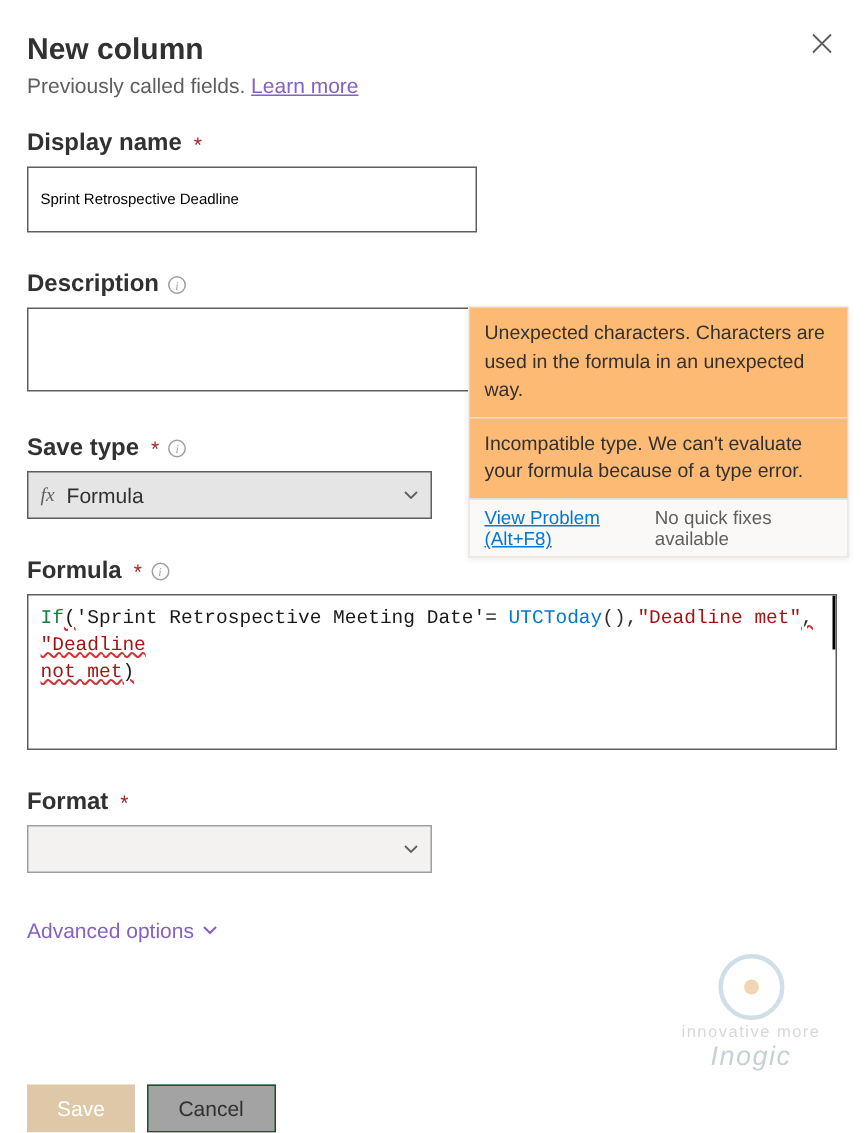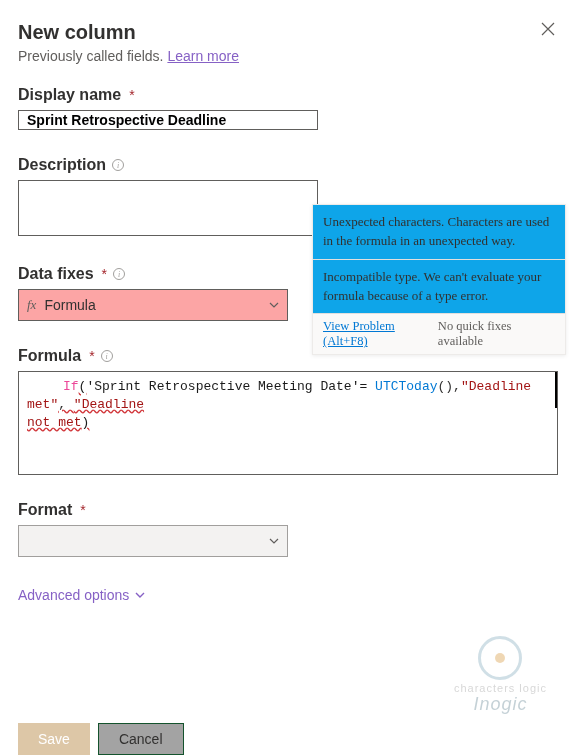--- a/index.html
+++ b/index.html
@@ -18,58 +18,58 @@
     .close-btn { background: none; border: none; font-size: 16px; color: #605e5c; cursor: pointer; padding: 4px; }
     .subtitle { color: #605e5c; margin-top: 4px; font-size: 14px; }
     .link { color: #8661c5; text-decoration: underline; cursor: pointer; }
     .form-group { margin-top: 22px; }
     .form-group.tight { margin-top: 26px; }
     .label-row { display: flex; align-items: center; gap: 6px; margin-bottom: 6px; }
     .label { font-size: 16px; color: #323130; font-weight: 600; }
     .required { color: #a4262c; margin-left: 2px; }
     .info-icon { width: 12px; height: 12px; border: 1px solid #a19f9d; border-radius: 50%; display: inline-flex; align-items: center; justify-content: center; font-size: 8px; color: #a19f9d; font-style: italic; font-family: Georgia, serif; }
     .text-input {
-      width: 300px; height: 20px; border: 1px solid #605e5c; padding: 0 8px;
-      font-size: 14px; font-family: inherit; font-weight: bold;
+      width: 300px; height: 44px; border: 1px solid #605e5c; padding: 0 8px;
+      font-size: 10px; font-family: inherit;
     }
     .desc-input {
       width: 300px; height: 56px; border: 1px solid #605e5c; padding: 6px 8px;
       font-size: 14px; font-family: inherit; resize: none;
     }
     .select-wrap {
       width: 270px; height: 32px; border: 1px solid #605e5c;
-      display: flex; align-items: center; padding: 0 8px; background: #fca5a5;
+      display: flex; align-items: center; padding: 0 8px; background: #e5e5e5;
       cursor: pointer; position: relative;
     }
     .select-wrap .fx { font-style: italic; font-family: Georgia, serif; color: #605e5c; margin-right: 8px; font-size: 13px; }
     .select-wrap .val { flex: 1; }
     .chevron { width: 10px; height: 6px; }
     .formula-box {
       width: 540px; height: 104px; border: 1px solid #605e5c; padding: 6px 8px;
       font-family: Consolas, "Courier New", monospace; font-size: 13px;
       line-height: 18px; overflow: hidden; position: relative;
     }
     .formula-box .cursor-bar { position: absolute; right: 0; top: 0; width: 2px; height: 36px; background: #000; }
-    .f-fn { color: #ec4899; margin-left: 36px; }
+    .f-fn { color: #15803d; }
     .f-paren-err { color: #1a1a1a; text-decoration: underline wavy #d13438; }
     .f-field { color: #1a1a1a; }
     .f-op { color: #1a1a1a; }
     .f-call { color: #0078d4; }
     .f-str { color: #a31515; }
     .f-err { text-decoration: underline wavy #d13438; }
     .format-select {
       width: 270px; height: 32px; border: 1px solid #a19f9d; background: #f3f2f1;
       display: flex; align-items: center; justify-content: flex-end; padding: 0 8px;
     }
     .adv-row { color: #8661c5; margin-top: 30px; font-size: 14px; display: inline-flex; align-items: center; gap: 6px; cursor: pointer; }
     .adv-chevron { width: 10px; height: 6px; }
     .tooltip {
       position: absolute; top: 204px; left: 312px; width: 254px;
-      background: #0ea5e9; border: 1px solid #edebe9; font-size: 13px;
-      font-family: Liberation Serif, serif; color: #323130;
+      background: #fdba74; border: 1px solid #edebe9; font-size: 13px;
+      font-family: Liberation Sans, sans-serif; color: #323130;
       box-shadow: 0 1px 4px rgba(0,0,0,0.08);
     }
     .tooltip .msg { padding: 8px 10px; line-height: 1.45; border-bottom: 1px solid #e1dfdd; }
     .tooltip .msg + .msg { }
     .tooltip .actions { padding: 5px 10px; display: flex; align-items: center; justify-content: space-between; background: #faf9f8; font-size: 12.5px; }
     .tooltip .actions a { color: #0078d4; text-decoration: underline; cursor: pointer; }
     .tooltip .noquick { color: #605e5c; }
     .button-row { position: absolute; bottom: 0; left: 18px; display: flex; gap: 8px; }
     .button-row button { height: 32px; padding: 0 20px; font-size: 14px; font-family: inherit; cursor: pointer; }
     .btn-primary { background: #a16207; border: none; color: #fff; opacity: 0.35; cursor: not-allowed; }
@@ -108,21 +108,21 @@
 <div class="form-group tight">
   <div class="label-row">
     <span class="label">Description</span>
     <span class="info-icon">i</span>
   </div>
   <textarea class="desc-input" style=""></textarea>
 </div>
 
 <div class="form-group tight">
   <div class="label-row">
-    <span class="label">Data fixes</span>
+    <span class="label">Save type</span>
     <span class="required">*</span>
     <span class="info-icon">i</span>
   </div>
   <div class="select-wrap">
     <span class="fx">fx</span>
     <span class="val">Formula</span>
     <svg class="chevron" viewBox="0 0 10 6">
         <path d="M1 1 L5 5 L9 1" stroke="#605e5c" stroke-width="1.2" fill="none"></path>
       </svg>
   </div>
@@ -164,21 +164,21 @@
   <div class="msg">Incompatible type. We can't evaluate your formula because of a type error.</div>
   <div class="actions">
     <a>View Problem (Alt+F8)</a>
     <span class="noquick">No quick fixes available</span>
   </div>
 </div>
 
 <div class="logo-wrap">
   <div class="logo-circle"></div>
   <div class="logo-text">
-    <span>characters logic</span>
+    <span>innovative more</span>
     <span class="main">Inogic</span>
   </div>
 </div>
 
 <div class="button-row">
   <button class="btn-primary" disabled="">Save</button>
   <button class="btn-secondary">Cancel</button>
 </div>
 
 

